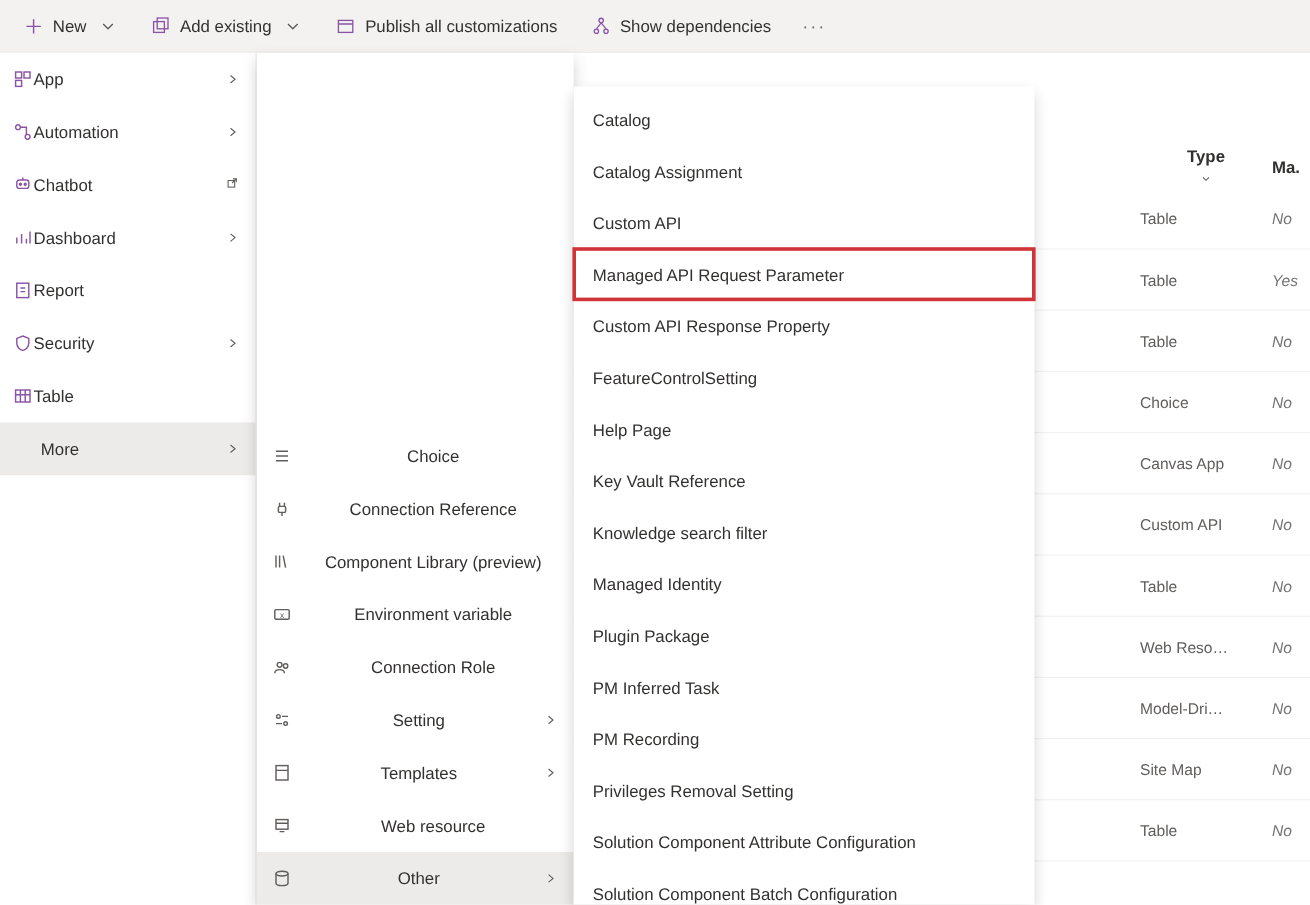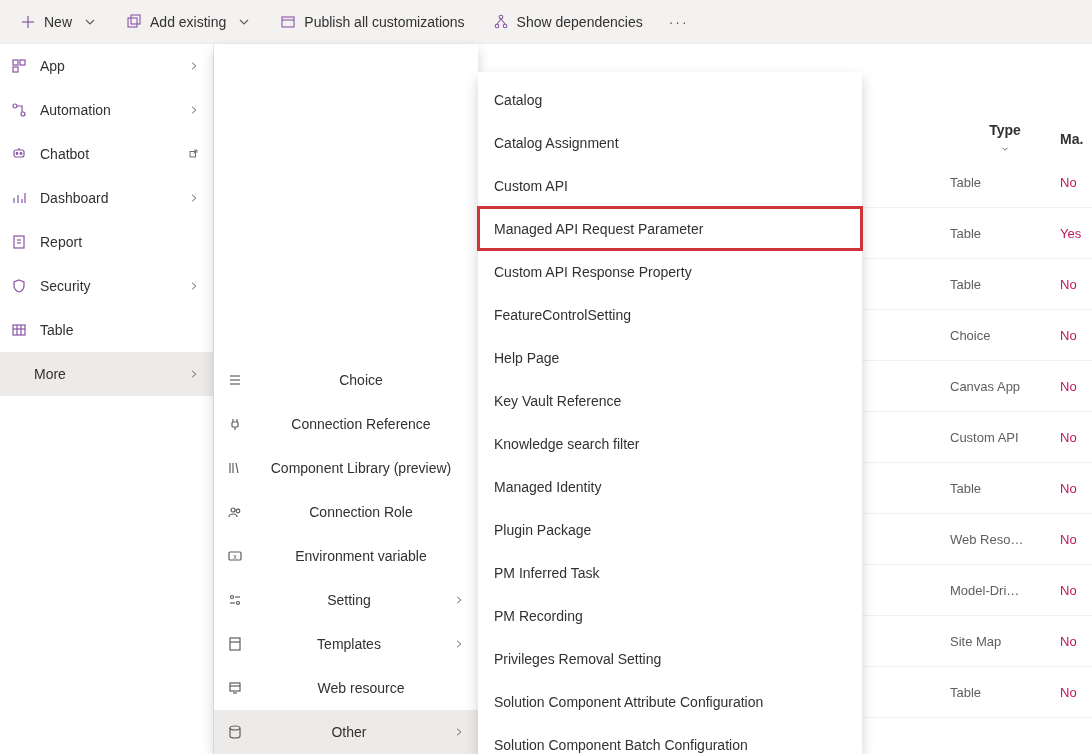--- a/index.html
+++ b/index.html
@@ -47,21 +47,20 @@
       width: 214px;
       border-right: 1px solid #edebe9;
       background:#fff;
       flex-shrink:0;
     }
     .side-item {
       display:flex; align-items:center;
       height:44px;
       padding:0 14px 0 10px;
       cursor:pointer;
-      gap:12px;
       color:#323130;
     }
     .side-item .icn { width:18px; height:18px; display:flex; align-items:center; justify-content:center; color:#8a53a6; }
     .side-item.active { background:#edebe9; }
     .side-item.indent { padding-left:34px; }
     .side-item .label { flex:1; }
     .side-item .chev-r { color:#605e5c; }
     .ext-icn { font-size:11px; color:#605e5c; }
 
     
@@ -79,21 +78,21 @@
     .rows { }
     .row {
       display:flex; align-items:center;
       height:51px;
       border-bottom:1px solid #f3f2f1;
       padding-left:0;
     }
     .row .spacer { width:74px; display:flex; justify-content:center; color:#605e5c; }
     .row .name { flex:1; padding-left:24px; color:#323130; }
     .row .type { width:110px; color:#605e5c; font-size:13px; white-space:nowrap; overflow:hidden; text-overflow:ellipsis; }
-    .row .managed { width:32px; color:#be185d; font-size:13px; }
+    .row .managed { width:32px; color:#737373; font-size:13px;font-style:italic; }
 
     
     .flyout {
       position:absolute; background:#fff; box-shadow:0 6px 12px rgba(0,0,0,0.18);
       z-index:20;
       text-align:center;
     }
     .flyout1 {
       left:214px; top:44px; width:264px; height:710px;
     }
@@ -431,35 +430,35 @@
           <line x1="3" y1="3" x2="3" y2="13"></line>
           <line x1="6" y1="3" x2="6" y2="13"></line>
           <line x1="9" y1="3" x2="11" y2="13"></line>
         </svg>
       </span>
      <span class="label">Component Library (preview)</span>
      </div>
     <div class="flyout-item">
       <span class="icn">
         <svg viewBox="0 0 16 16" stroke="currentColor" fill="none" stroke-width="1.2">
+          <rect x="2" y="4" width="12" height="8" rx="1"></rect>
+          <text x="8" y="11" font-size="7" text-anchor="middle" fill="currentColor" stroke="none">x</text>
+        </svg>
+      </span>
+     <span class="label">Environment variable</span>
+     </div>
+    <div class="flyout-item">
+      <span class="icn">
+        <svg viewBox="0 0 16 16" stroke="currentColor" fill="none" stroke-width="1.2">
           <circle cx="6" cy="6" r="2"></circle>
           <circle cx="11" cy="7" r="1.8"></circle>
           <path d="M2 13 C2 10 5 10 6 10 C7 10 10 10 10 13"></path>
         </svg>
       </span>
      <span class="label">Connection Role</span>
-     </div>
-    <div class="flyout-item">
-      <span class="icn">
-        <svg viewBox="0 0 16 16" stroke="currentColor" fill="none" stroke-width="1.2">
-          <rect x="2" y="4" width="12" height="8" rx="1"></rect>
-          <text x="8" y="11" font-size="7" text-anchor="middle" fill="currentColor" stroke="none">x</text>
-        </svg>
-      </span>
-     <span class="label">Environment variable</span>
      </div>
     <div class="flyout-item">
       <span class="icn">
         <svg viewBox="0 0 16 16" stroke="currentColor" fill="none" stroke-width="1.2">
           <circle cx="5" cy="5" r="1.5"></circle>
           <line x1="8" y1="5" x2="13" y2="5"></line>
           <circle cx="11" cy="11" r="1.5"></circle>
           <line x1="3" y1="11" x2="8" y2="11"></line>
         </svg>
       </span>

